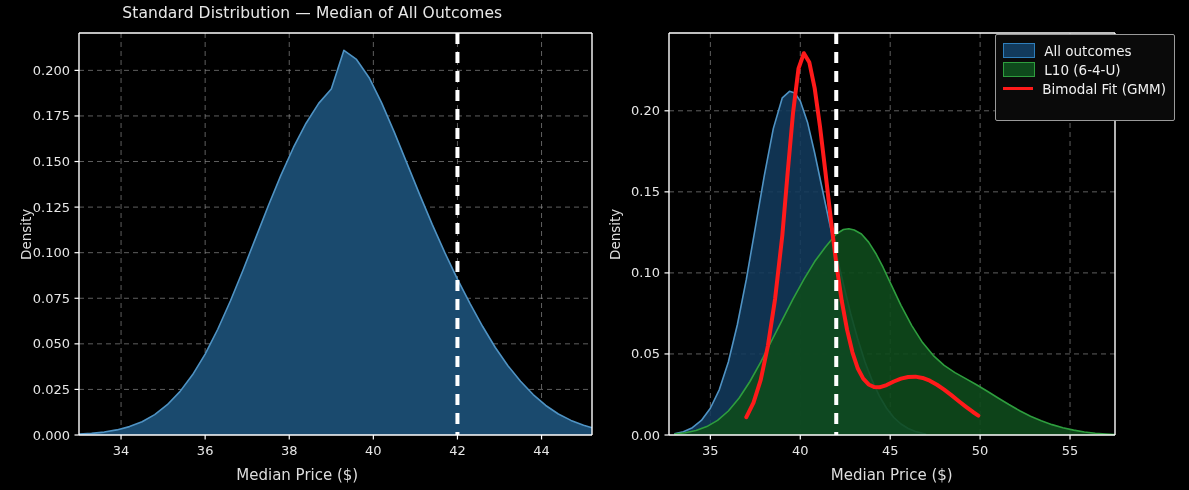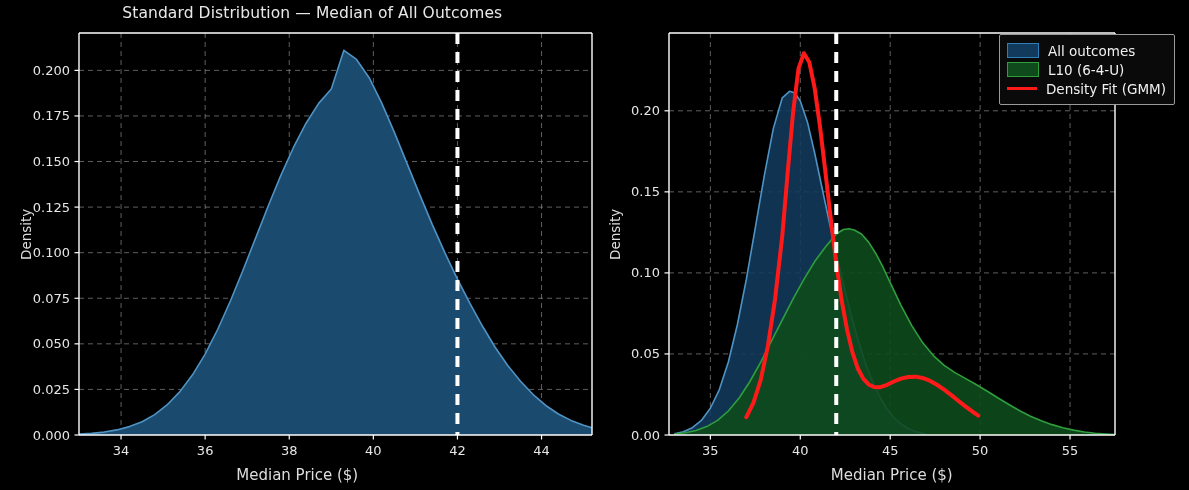--- a/index.html
+++ b/index.html
@@ -8,21 +8,21 @@
   .panel{position:relative;flex:1 1 50%;height:490px;}
   .chart-title{position:absolute;top:4px;left:0;right:0;text-align:center;
     color:#e8e8e8;font-size:15.5px;font-weight:400;letter-spacing:.1px;margin-left:30px;}
   .plot-svg{position:absolute;left:0;top:0;}
   .axis-label-x{position:absolute;bottom:6px;left:0;right:0;text-align:center;
     color:#ddd;font-size:15px;}
   .axis-label-y{position:absolute;color:#ddd;font-size:13.5px;
     transform:rotate(-90deg);transform-origin:left top;white-space:nowrap;}
   .tick-text{fill:#e6e6e6;font-size:13px;font-family:"DejaVu Sans",sans-serif;}
   .legend-box{position:absolute;background:#0a0a0a;border:1px solid #9a9a9a;
-    border-radius:2px;padding:6px 8px 6px 7px;}
+    border-radius:2px;padding:6px 8px 22px 7px;}
   .legend-row{display:flex;align-items:center;height:19px;}
   .legend-swatch{width:30px;height:13px;margin-right:9px;flex:0 0 auto;}
   .legend-line{width:30px;height:0;border-top:3px solid #ff1a1a;margin-right:9px;flex:0 0 auto;}
   .legend-text{color:#f0f0f0;font-size:13.5px;white-space:nowrap;}
 </style>
 </head>
 <body>
 
 <div class="figure">
 
@@ -135,18 +135,18 @@
         <div class="legend-row">
           <div class="legend-swatch" style="background: rgb(18, 58, 92); border: 1.5px solid rgb(46, 126, 187);"></div>
           <span class="legend-text">All outcomes</span>
         </div>
         <div class="legend-row">
           <div class="legend-swatch" style="background: rgb(14, 74, 28); border: 1.5px solid rgb(46, 158, 62);"></div>
           <span class="legend-text">L10 (6-4-U)</span>
         </div>
         <div class="legend-row">
           <div class="legend-line" style="border-top-color: rgb(255, 26, 26);"></div>
-          <span class="legend-text">Density Fit (GMM)</span>
+          <span class="legend-text">Bimodal Fit (GMM)</span>
         </div>
       </div>
   </div>
 
 </div>
 
 </body></html>

